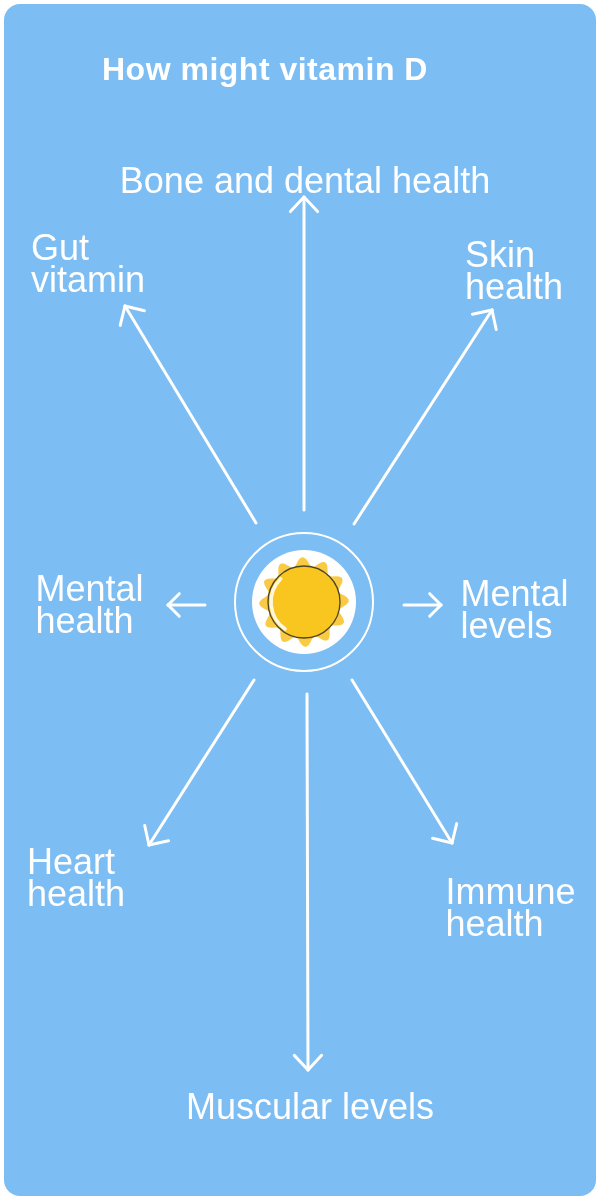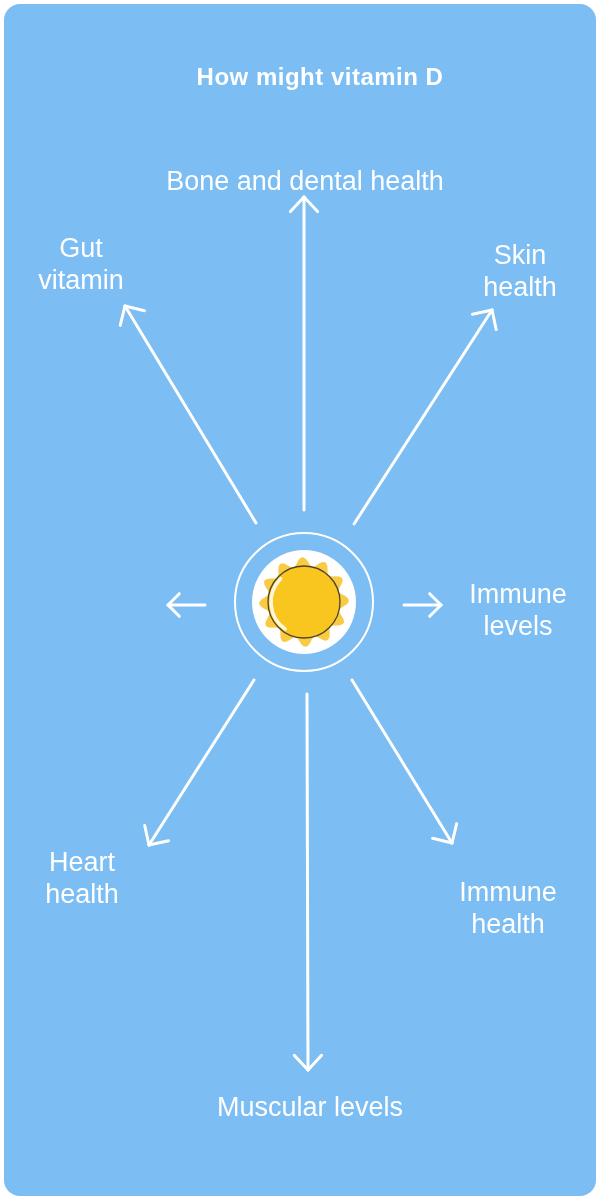--- a/index.html
+++ b/index.html
@@ -30,35 +30,35 @@
     top: 0;
     width: 600px;
     height: 1200px;
   }
   .title {
     position: absolute;
     left: 300px;
     top: 57px;
     transform: translate(-50%, -50%);
     width: 420px;
-    margin: 16px;
-    text-align: center;
+    margin: 8px;
+    text-align: left;
     color: var(--text, #ffffff);
-    font-size: 24px;
+    font-size: 32px;
     font-weight: bold;
     line-height: 36px;
     letter-spacing: 0.5px;
   }
   .title span { display: block; }
   .label {
     position: absolute;
     transform: translate(-50%, -50%);
-    text-align: center;
+    text-align: left;
     color: var(--text, #ffffff);
-    font-size: 27px;
+    font-size: 36px;
     font-weight: 400;
     line-height: 32px;
   }
   .label.nowrap { white-space: nowrap; }
   #arrows line {
     stroke: var(--arrow, #ffffff);
     stroke-width: 3;
     stroke-linecap: round;
     fill: none;
   }
@@ -142,22 +142,23 @@
     <h1 class="title">
       <span>How might vitamin D</span>
     </h1>
 
     <div class="label nowrap" style="left:301px; top:177px;">Bone and dental health</div>
 
     <div class="label" style="left:77px; top:260px; width:100px;">Gut vitamin</div>
 
     <div class="label" style="left:516px; top:267px; width:110px;">Skin health</div>
 
+    <div class="label" style="left:89px; top:601px; width:115px;">Mental health</div>
 
-    <div class="label" style="left:514px; top:606px; width:115px;">Immune levels</div>
+    <div class="label" style="left:514px; top:606px; width:115px;">Mental levels</div>
 
     <div class="label" style="left:78px; top:874px; width:110px;">Heart health</div>
 
     <div class="label" style="left:504px; top:904px; width:125px;">Immune health</div>
 
     <div class="label nowrap" style="left:306px; top:1103px;">Muscular levels</div>
 
   </div>
 </div>
 

